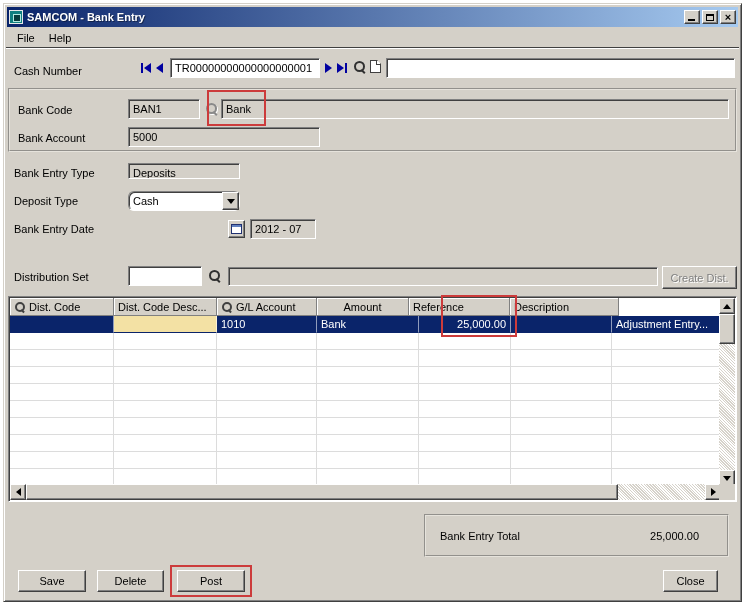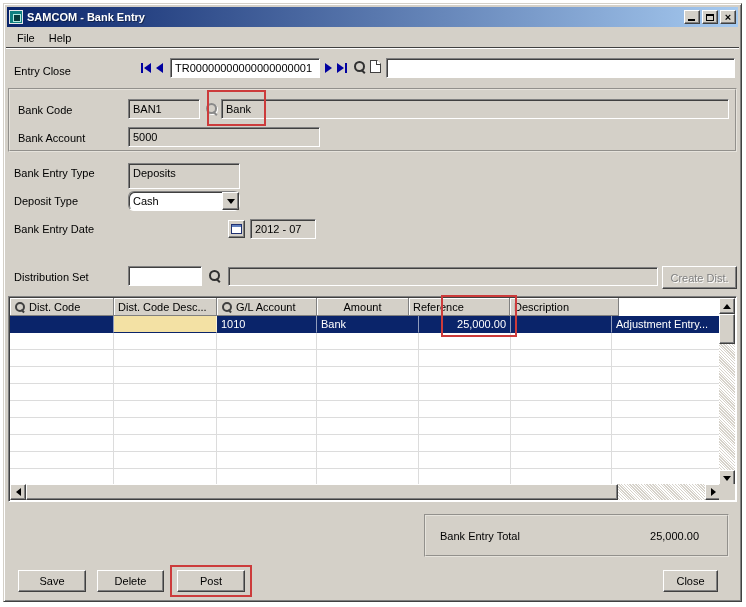--- a/index.html
+++ b/index.html
@@ -104,21 +104,21 @@
     <div class="winbtn">
         <div class="glyph-close">×</div>
       </div>
   </div>
 
   <div class="menubar">
     <div class="menu-item">File</div>
     <div class="menu-item">Help</div>
   </div>
 
-  <div class="lbl" style="left:10px;top:61px;">Entry Close</div>
+  <div class="lbl" style="left:10px;top:61px;">Cash Number</div>
   <div class="nav" style="left:136px;top:56px;">
     <div class="nav-bar"></div>
       <div class="tri-l"></div>
   </div>
   <div class="nav" style="left:152px;top:56px;">
     <div class="tri-l"></div>
   </div>
   <input class="field white" style="left: 166px; top: 54px; width: 150px; height: 20px;" readonly="" value="TR00000000000000000001">
   <div class="nav" style="left:321px;top:56px;">
     <div class="tri-r"></div>
@@ -134,21 +134,21 @@
   <div class="groupbox" style="left:4px;top:84px;width:729px;height:64px;"></div>
   <div class="lbl" style="left:14px;top:100px;">Bank Code</div>
   <div class="field" style="left:124px;top:95px;width:72px;height:20px;">BAN1</div>
   <div class="mag gray" style="left:201px;top:98px;"></div>
   <div class="field" style="left:217px;top:95px;width:508px;height:20px;">Bank</div>
   <div class="lbl" style="left:14px;top:128px;">Bank Account</div>
   <div class="field" style="left:124px;top:123px;width:192px;height:20px;">5000</div>
   <div class="redbox" style="left:203px;top:86px;width:59px;height:36px;"></div>
 
   <div class="lbl" style="left:10px;top:163px;">Bank Entry Type</div>
-  <div class="field" style="left:124px;top:159px;width:112px;height:26px;">Deposits</div>
+  <div class="field" style="left:124px;top:159px;width:112px;height:16px;">Deposits</div>
 
   <div class="lbl" style="left:10px;top:191px;">Deposit Type</div>
   <div class="field white" style="left:124px;top:187px;width:112px;height:20px;border-radius:6px;">Cash</div>
   <div class="combo-btn" style="left:218px;top:188px;height:18px;">
     <div class="tri-down"></div>
   </div>
 
   <div class="lbl" style="left:10px;top:219px;">Bank Entry Date</div>
   <div class="btn" style="left:224px;top:216px;width:17px;height:18px;">
     <div class="cal-glyph"></div>

